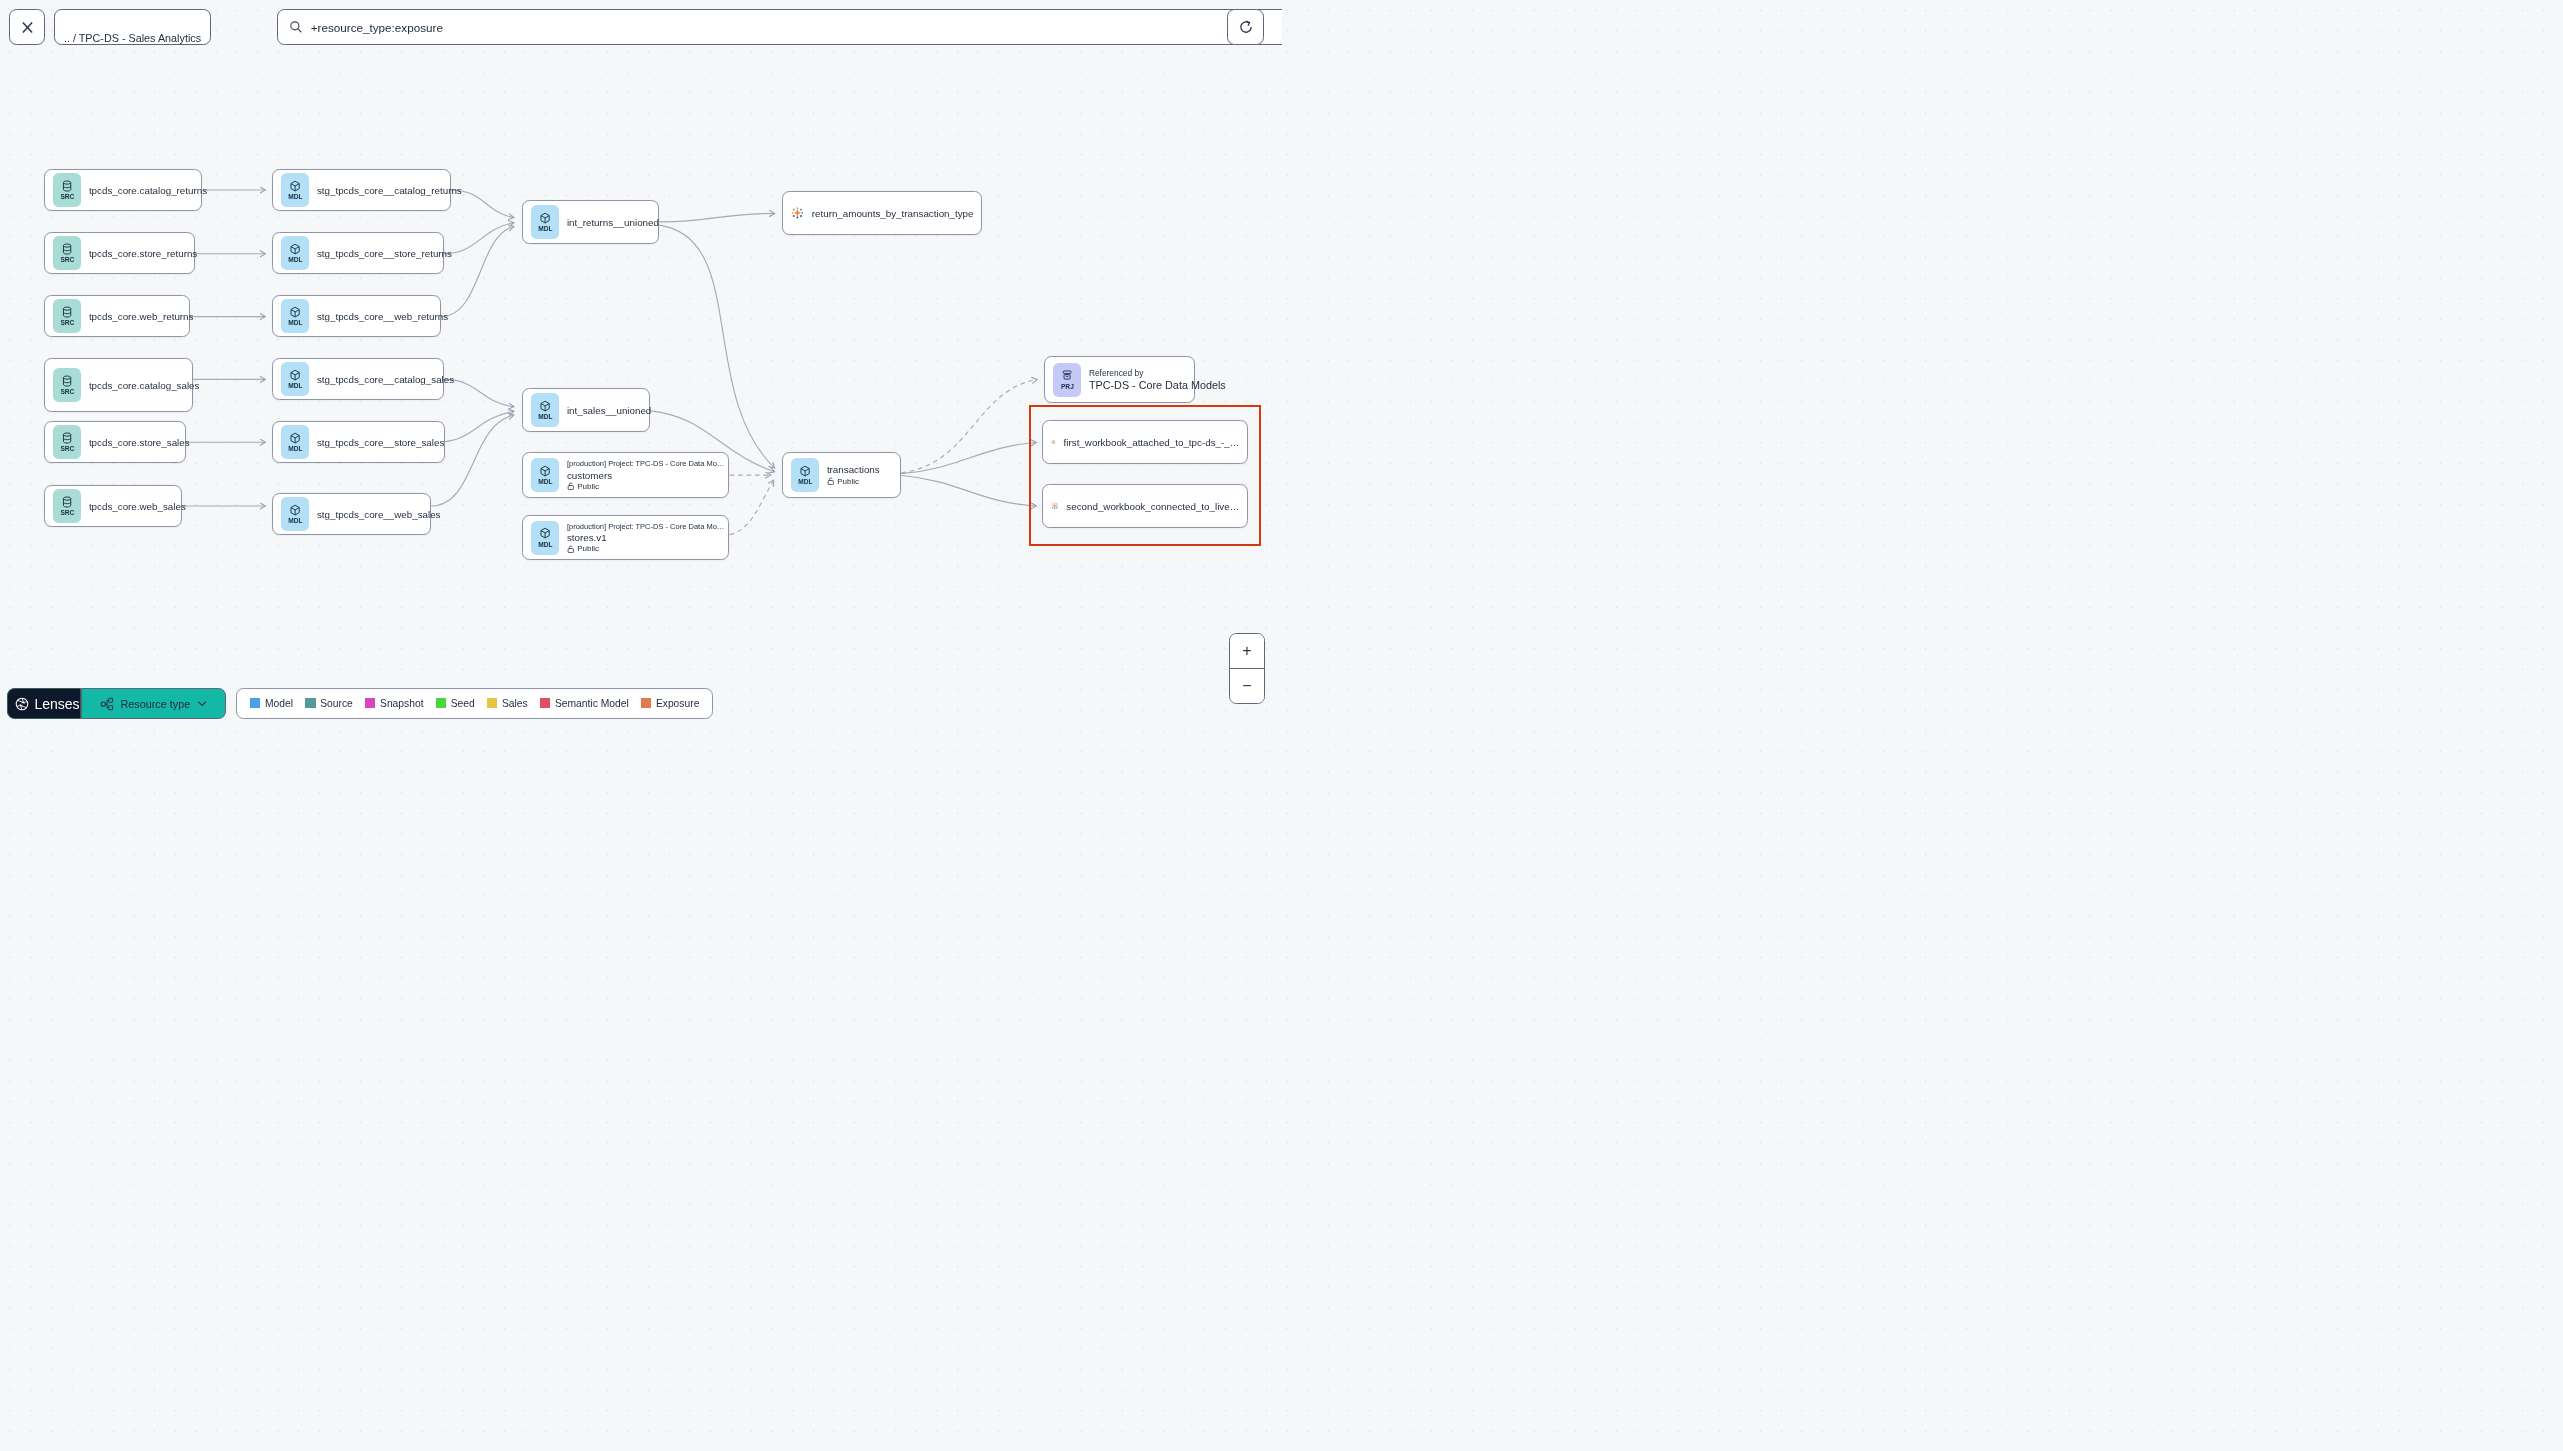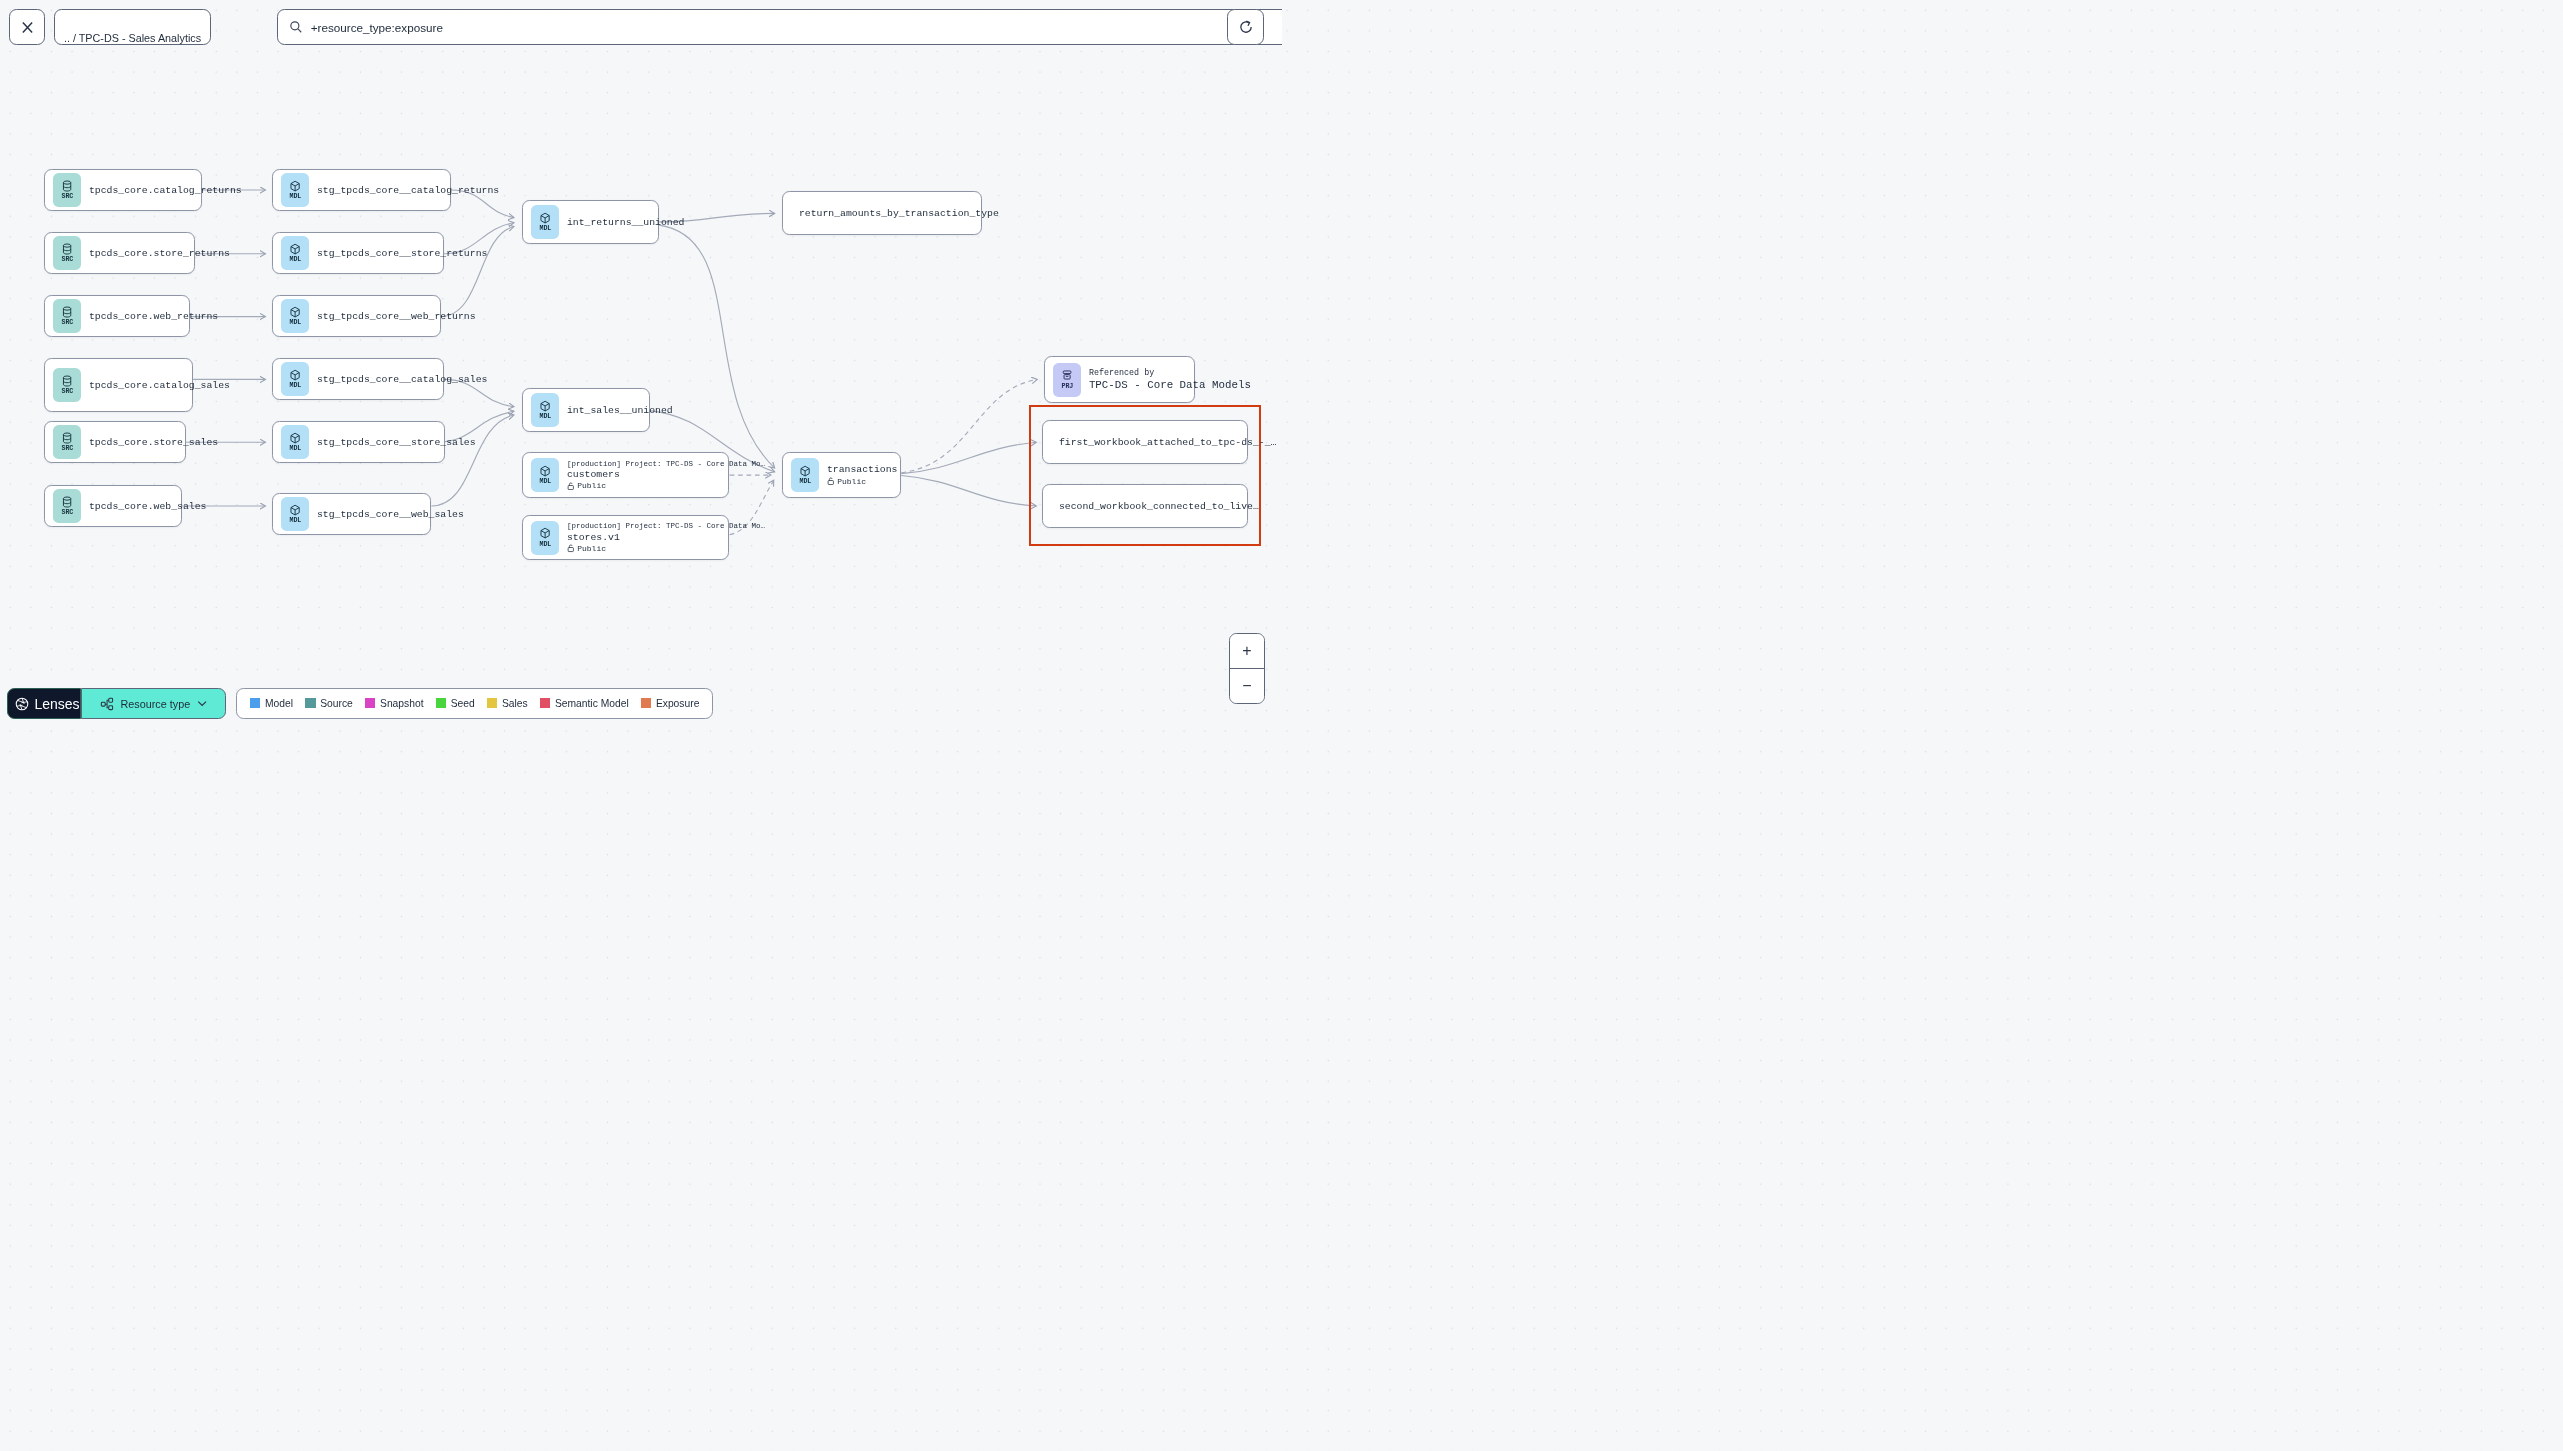--- a/index.html
+++ b/index.html
@@ -28,21 +28,21 @@
   }
   .searchbar input {
     border:none; outline:none; flex:1; font-size:11.7px; color:#1e2a3a;
     font-family:"Liberation Sans", sans-serif; background:transparent;
   }
 
   
   .node {
     position:absolute; background:#fff; border:1.1px solid #8d95a6;
     border-radius:7.5px; display:flex; align-items:center; gap:7.5px;
-    padding:0 7.5px 0 8.4px; box-shadow:0 0.9px 1.9px rgba(30,42,58,.05);font-family:Liberation Mono, monospace;
+    padding:0 7.5px 0 8.4px; box-shadow:0 0.9px 1.9px rgba(30,42,58,.05);
   }
   .node .title { font-size:9.8px; white-space:nowrap; }
   .badge {
     width:28px; height:34px; border-radius:5.6px; flex:none;
     display:flex; flex-direction:column; align-items:center; justify-content:center;
     gap:0.9px; font-size:6.6px; font-weight:bold; color:#15313e;
   }
   .badge.src { background:#a9dcd6; }
   .badge.mdl { background:#b3dff7; }
   .badge.prj { background:#c4c9f6; color:#232d55; }
@@ -55,21 +55,21 @@
 
   .redbox { border:2.8px solid #d23b12; }
 
   
   .lenses {
     background:#0f172a; color:#fff; border:1.4px solid #2b5f53;
     border-radius:7.5px 0 0 7.5px; display:flex; align-items:center; gap:5.6px;
     justify-content:flex-end; font-size:14px;
   }
   .restype {
-    background:#5eead4; border:1.4px solid #5c6678; border-left-width:0.9px;
+    background:#14b8a6; border:1.4px solid #5c6678; border-left-width:0.9px;
     border-radius:0 7.5px 7.5px 0; display:flex; align-items:center; gap:6.6px;
     justify-content:center; font-size:10.8px; color:#1e2a3a;
   }
   .legendbar {
     background:#fff; border:1.4px solid #8d95a6; border-radius:7.5px;
     display:flex; align-items:center; gap:12.2px; padding:0 13px; font-size:10.3px;
   }
   .litem { display:flex; gap:4.7px; }
   .swatch { width:10.3px; height:10.3px; display:inline-block; }
 

